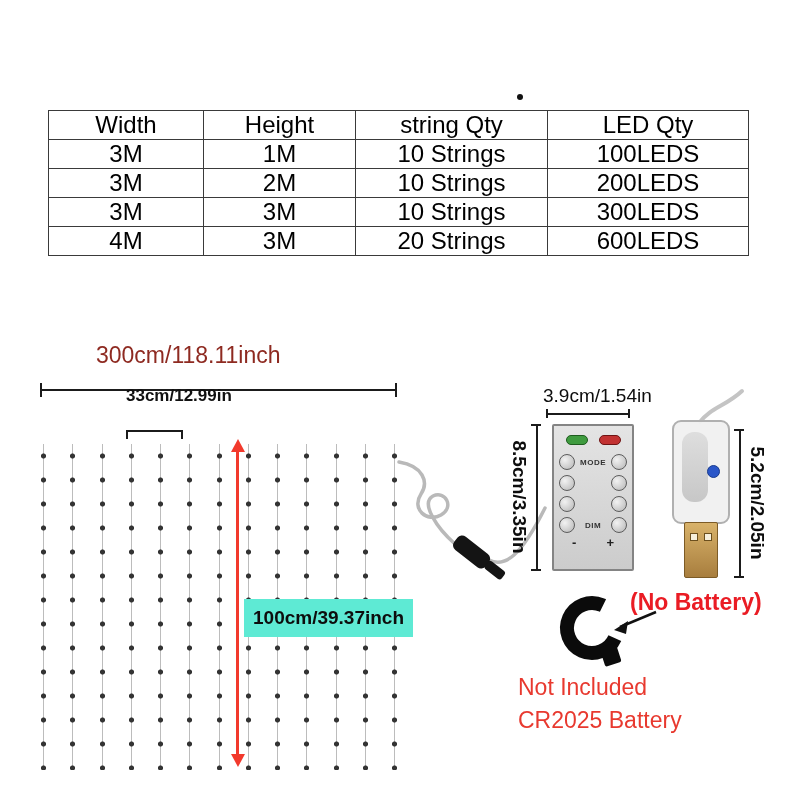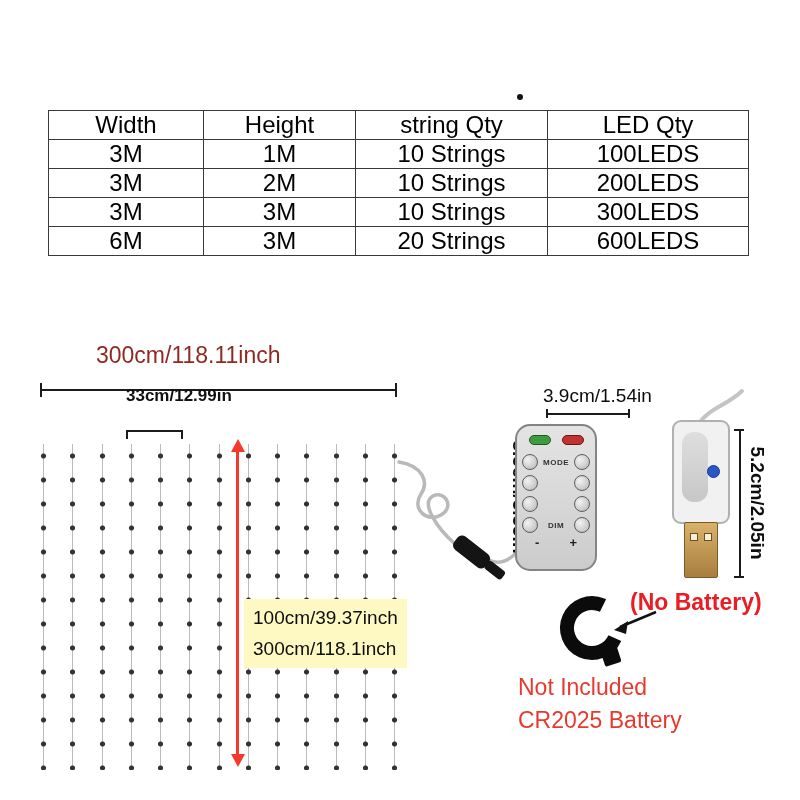--- a/index.html
+++ b/index.html
@@ -33,25 +33,25 @@
     background-size:7px 24px, 7px 100%;
     background-repeat:repeat-y, no-repeat; }
 
   
   #height-arrow { position:absolute; left:236px; top:450px; width:3px; height:306px; background:#f2392c; z-index:2; }
   #height-arrow::before, #height-arrow::after { content:""; position:absolute; left:-5px;
     border-left:7px solid transparent; border-right:7px solid transparent; }
   #height-arrow::before { top:-11px; border-bottom:13px solid #f2392c; }
   #height-arrow::after { bottom:-11px; border-top:13px solid #f2392c; }
 
-  #height-labels { position:absolute; left:244px; top:599px; background:#fef9c3; padding:3px 9px 4px 9px; font-size:19px; line-height:31px; color:#0d0d0d; z-index:3; white-space:nowrap; }
+  #height-labels { position:absolute; left:244px; top:599px; background:#5eead4; padding:3px 9px 4px 9px; font-size:19px; line-height:31px; color:#0d0d0d; z-index:3; white-space:nowrap;font-weight:bold; }
 
   
   #remote-width-label { position:absolute; left:543px; top:385px; font-size:19px; font-weight:normal; color:#0d0d0d; }
-  #remote { position:absolute; left:515px; top:424px; width:82px; height:147px; background:linear-gradient(180deg,#e4e4e4,#cccccc); border:2px solid #848484; border-radius:15px; display:flex; flex-direction:column; align-items:center; padding-top:9px; z-index:3; }
+  #remote { position:absolute; left:552px; top:424px; width:82px; height:147px; background:linear-gradient(180deg,#e4e4e4,#cccccc); border:2px solid #848484; border-radius:2px; display:flex; flex-direction:column; align-items:center; padding-top:9px; z-index:3; }
   .pill-row { display:flex; gap:11px; margin-bottom:4px; }
   .pill { width:22px; height:10px; border-radius:5px; }
   .pill.green { background:#3f9b3f; border:1px solid #1f5c1f; }
   .pill.red { background:#c23232; border:1px solid #6e1414; }
   .btn-row { display:flex; align-items:center; justify-content:center; gap:5px; margin-top:5px; }
   .rbtn { width:16px; height:16px; border-radius:50%; background:radial-gradient(circle at 35% 35%, #f2f2f2, #b5b5b5); border:1.5px solid #5c5c5c; }
   .rlabel { font-size:8px; font-weight:bold; color:#333; width:26px; text-align:center; letter-spacing:0.5px; }
   .rspace { width:26px; }
   .sign-row { display:flex; gap:30px; margin-top:3px; font-size:13px; font-weight:bold; color:#222; line-height:13px; }
 
@@ -107,21 +107,21 @@
         <td>10 Strings</td>
         <td>200LEDS</td>
       </tr>
       <tr>
         <td>3M</td>
         <td>3M</td>
         <td>10 Strings</td>
         <td>300LEDS</td>
       </tr>
       <tr>
-        <td>6M</td>
+        <td>4M</td>
         <td>3M</td>
         <td>20 Strings</td>
         <td>600LEDS</td>
       </tr>
     </tbody>
   </table>
 
   <div id="curtain-width-label">300cm/118.11inch</div>
   <div class="hline" style="left:40px; top:389px; width:357px;"></div>
   <div class="vtick" style="left:40px; top:383px;"></div>
@@ -144,21 +144,20 @@
     <div class="string"></div>
     <div class="string"></div>
     <div class="string"></div>
     <div class="string"></div>
     <div class="string"></div>
   </div>
 
   <div id="height-arrow"></div>
   <div id="height-labels">
     <div>100cm/39.37inch</div>
-    <div>300cm/118.1inch</div>
   </div>
 
   <svg style="left:393px; top:432px;" width="172" height="168" viewBox="0 0 172 168">
     <path d="M6,30 C30,34 36,50 28,62 C18,77 34,91 48,83 C62,75 52,58 40,64 C27,71 44,96 62,112" fill="none" stroke="#b9b9b9" stroke-width="3.5" stroke-linecap="round"></path>
     <path d="M96,128 C112,136 128,124 152,76" fill="none" stroke="#b9b9b9" stroke-width="3.5" stroke-linecap="round"></path>
     <g transform="rotate(38 78 124)">
       <rect x="56" y="112" width="40" height="17" rx="6" fill="#141414"></rect>
       <rect x="95" y="115.5" width="21" height="10" rx="3" fill="#141414"></rect>
     </g>
   </svg>

